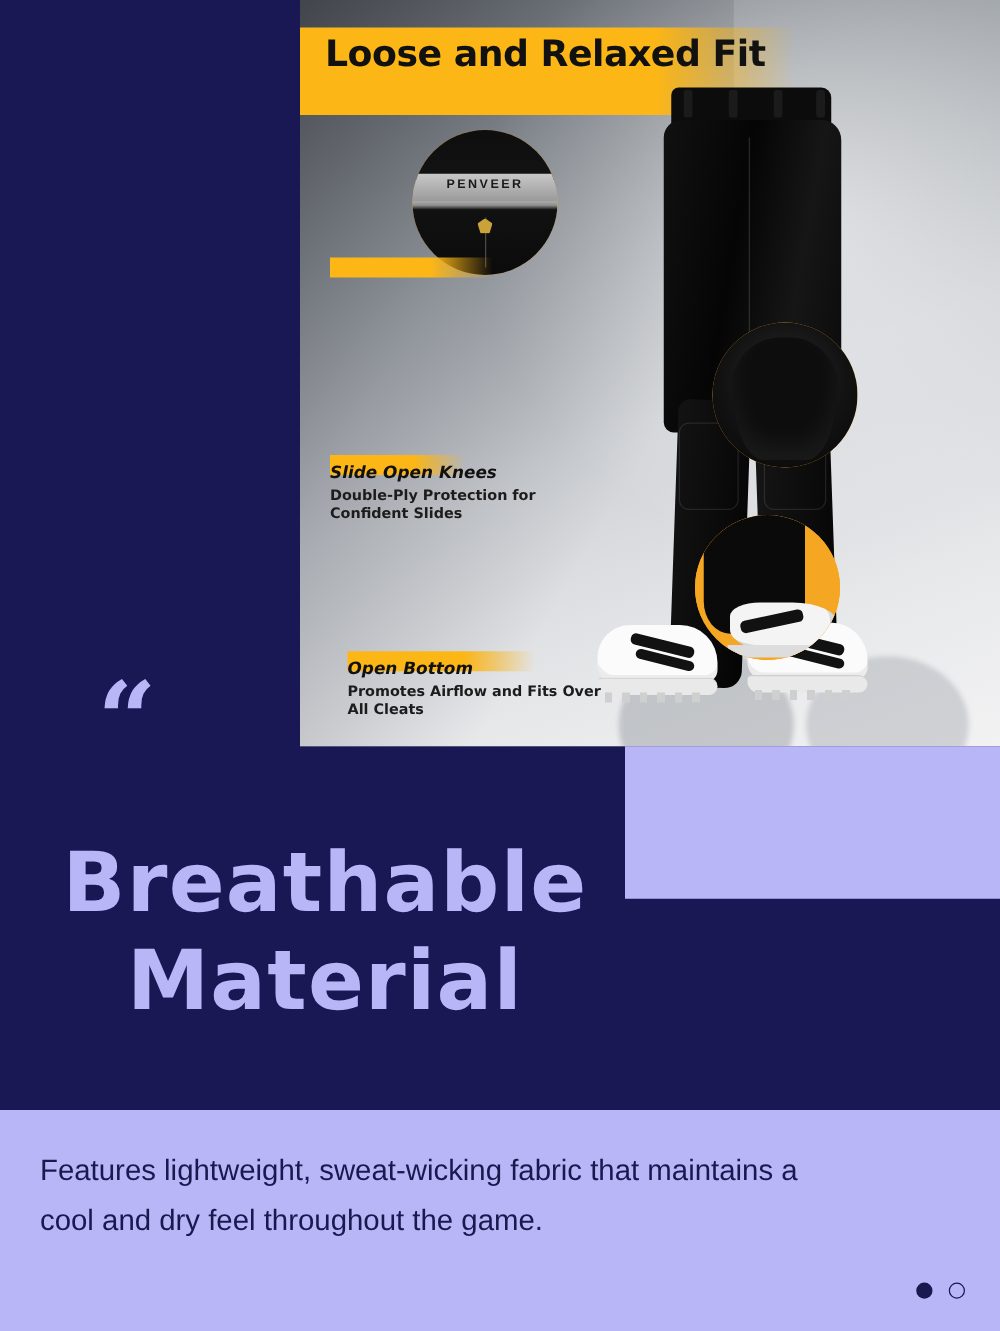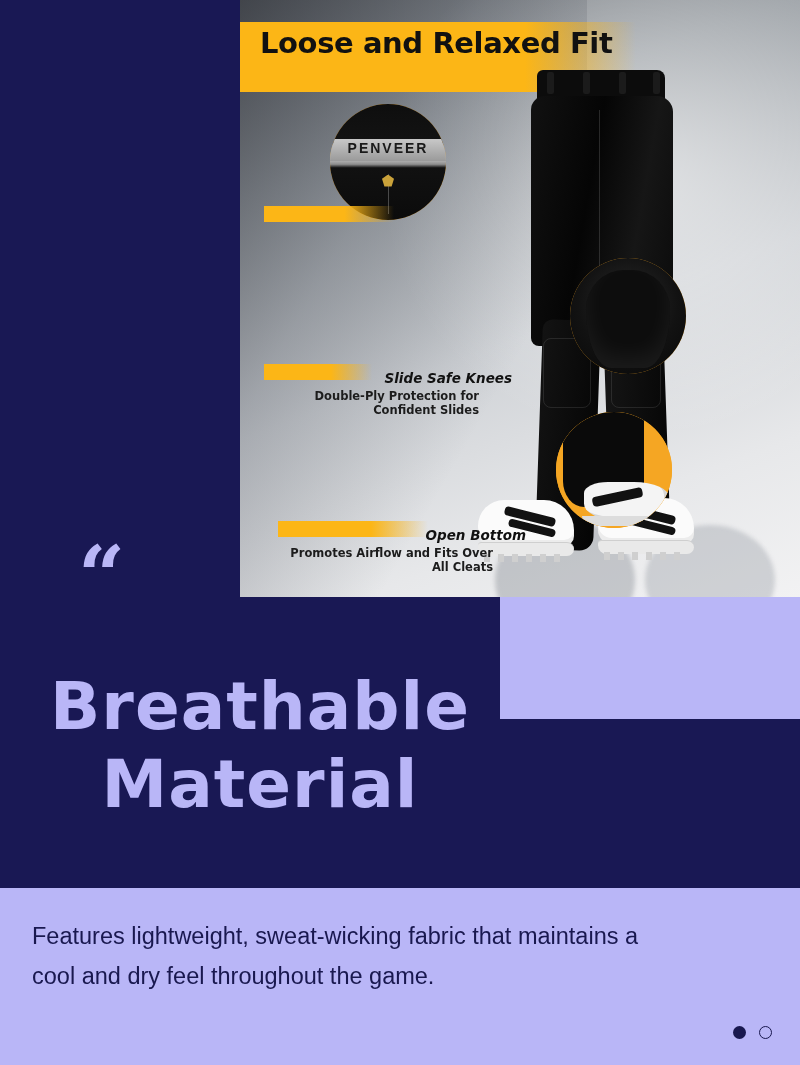--- a/index.html
+++ b/index.html
@@ -15,21 +15,20 @@
     background: #191854;
   }
 
   
   .product-card {
     position: absolute;
     left: 240px; top: 0;
     width: 560px; height: 597px;
     background: #d9dadd;
     overflow: hidden;
-    text-align: right;
   }
   
   .bg-photo {
     position: absolute; inset: 0;
     background:
       radial-gradient(circle at 72% 30%, rgba(255,255,255,0.55) 0%, rgba(255,255,255,0) 45%),
       linear-gradient(160deg, #6d7176 0%, #9ea3a8 25%, #cfd2d6 55%, #e7e8ea 80%, #f2f2f3 100%);
     opacity: 1;
   }
   .bg-photo:after {
@@ -76,21 +75,21 @@
   }
   .feat-circle .inner { position:absolute; inset:0; }
 
   
   .c1 { left: 90px; top: 104px; }
   .c1 .inner {
     background: linear-gradient(180deg,#0e0e0e 0%, #131313 34%, #8d8d8d 36%, #b9b9b9 48%, #8d8d8d 52%, #111 55%, #0b0b0b 100%);
   }
   .c1 .brand {
     position: absolute; left: 50%; top: 38%; transform: translate(-50%,-50%);
-    font-size: 14px; letter-spacing: 2px; font-weight: 700;
+    font-size: 10px; letter-spacing: 2px; font-weight: 700;
     color: #1a1a1a; font-family: "Liberation Sans", sans-serif;
   }
   .c1 .band-line {
     position:absolute; left:0; right:0; top:30%; height:22px;
     background: linear-gradient(180deg,#c8c8c8,#9a9a9a);
   }
   .c1 .logo-dot {
     position:absolute; left:50%; top:66%; transform:translate(-50%,-50%);
     width:12px; height:12px; background:#caa23a; border-radius:2px;
     clip-path: polygon(50% 0,100% 35%,80% 100%,20% 100%,0 35%);
@@ -322,21 +321,21 @@
     </div>
 
     <div class="feat-circle c2">
       <div class="inner">
           <div class="knee-shape"></div>
         </div>
     </div>
 
     <div class="feat-block fb2">
       <div class="feat-bar"></div>
-      <div class="feat-title">Slide Safe Knees</div>
+      <div class="feat-title">Slide Open Knees</div>
       <div class="feat-desc">Double-Ply Protection for Confident Slides</div>
     </div>
 
     <div class="feat-circle c3">
       <div class="inner">
         <div class="pantleg"></div>
         <div class="shoe"></div>
         <div class="sole"></div>
       </div>
     </div>

